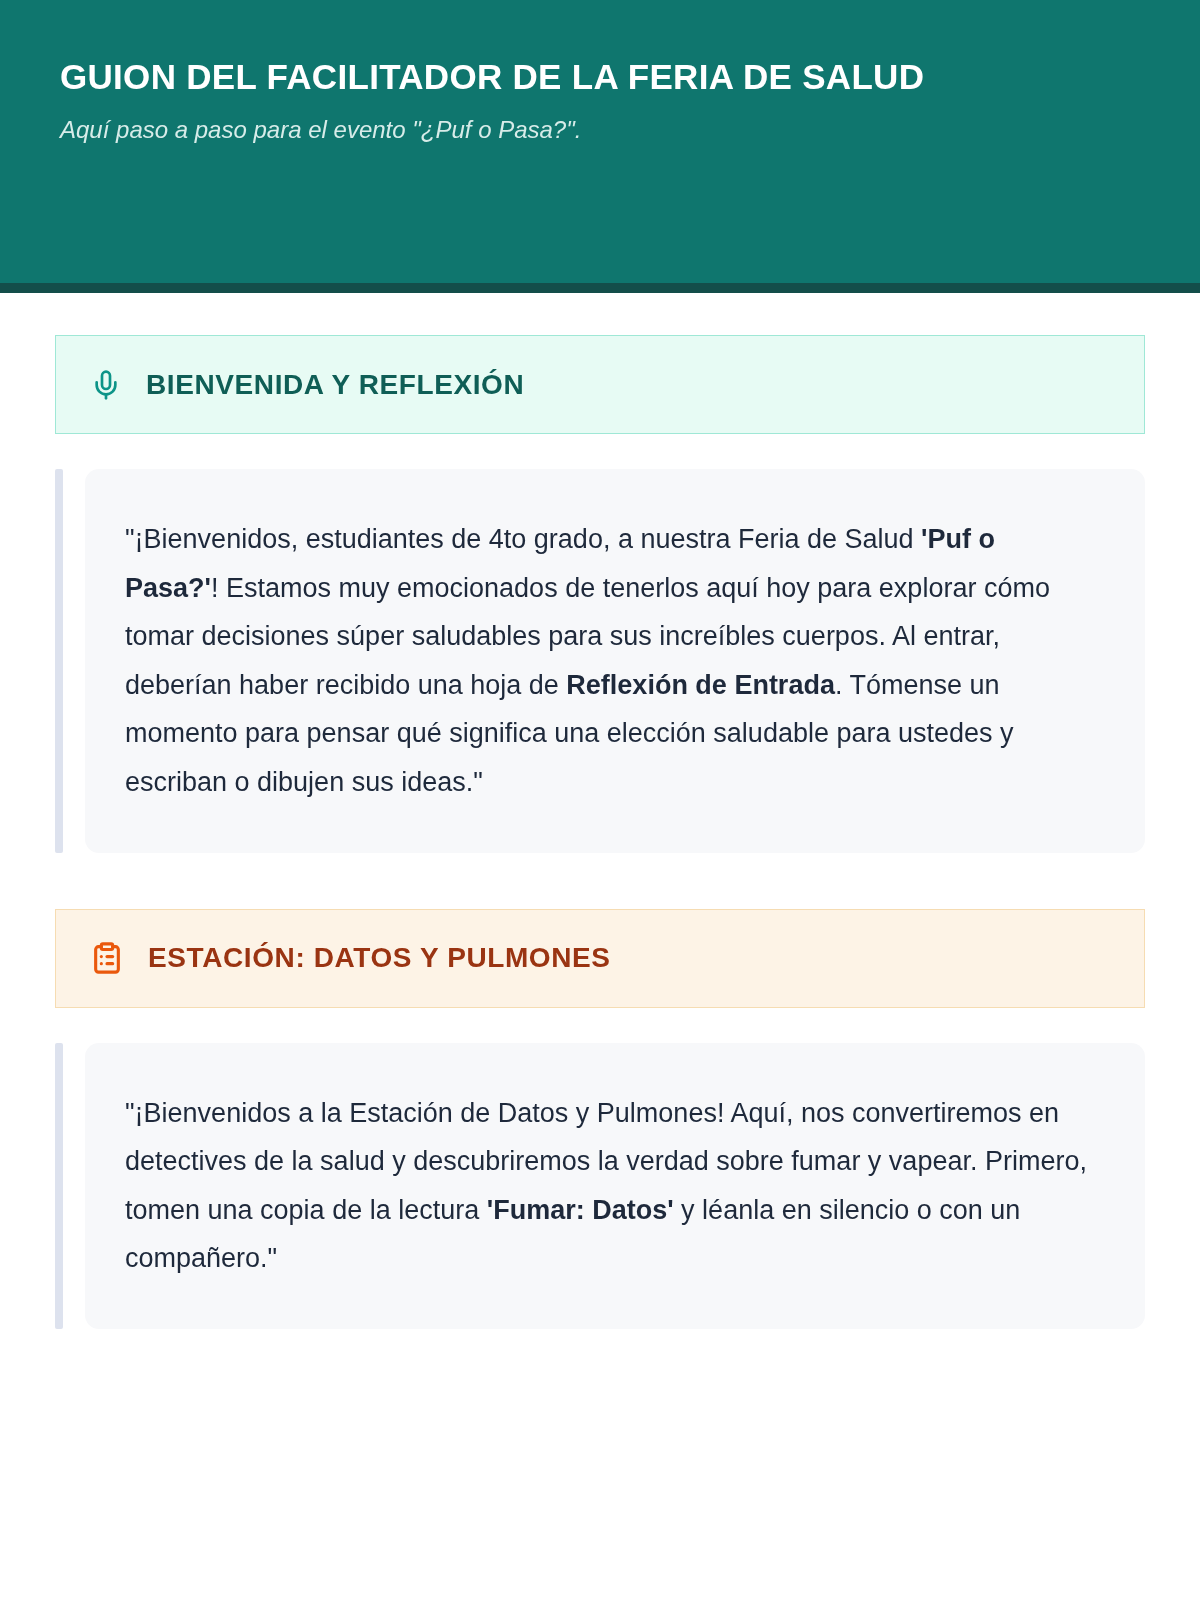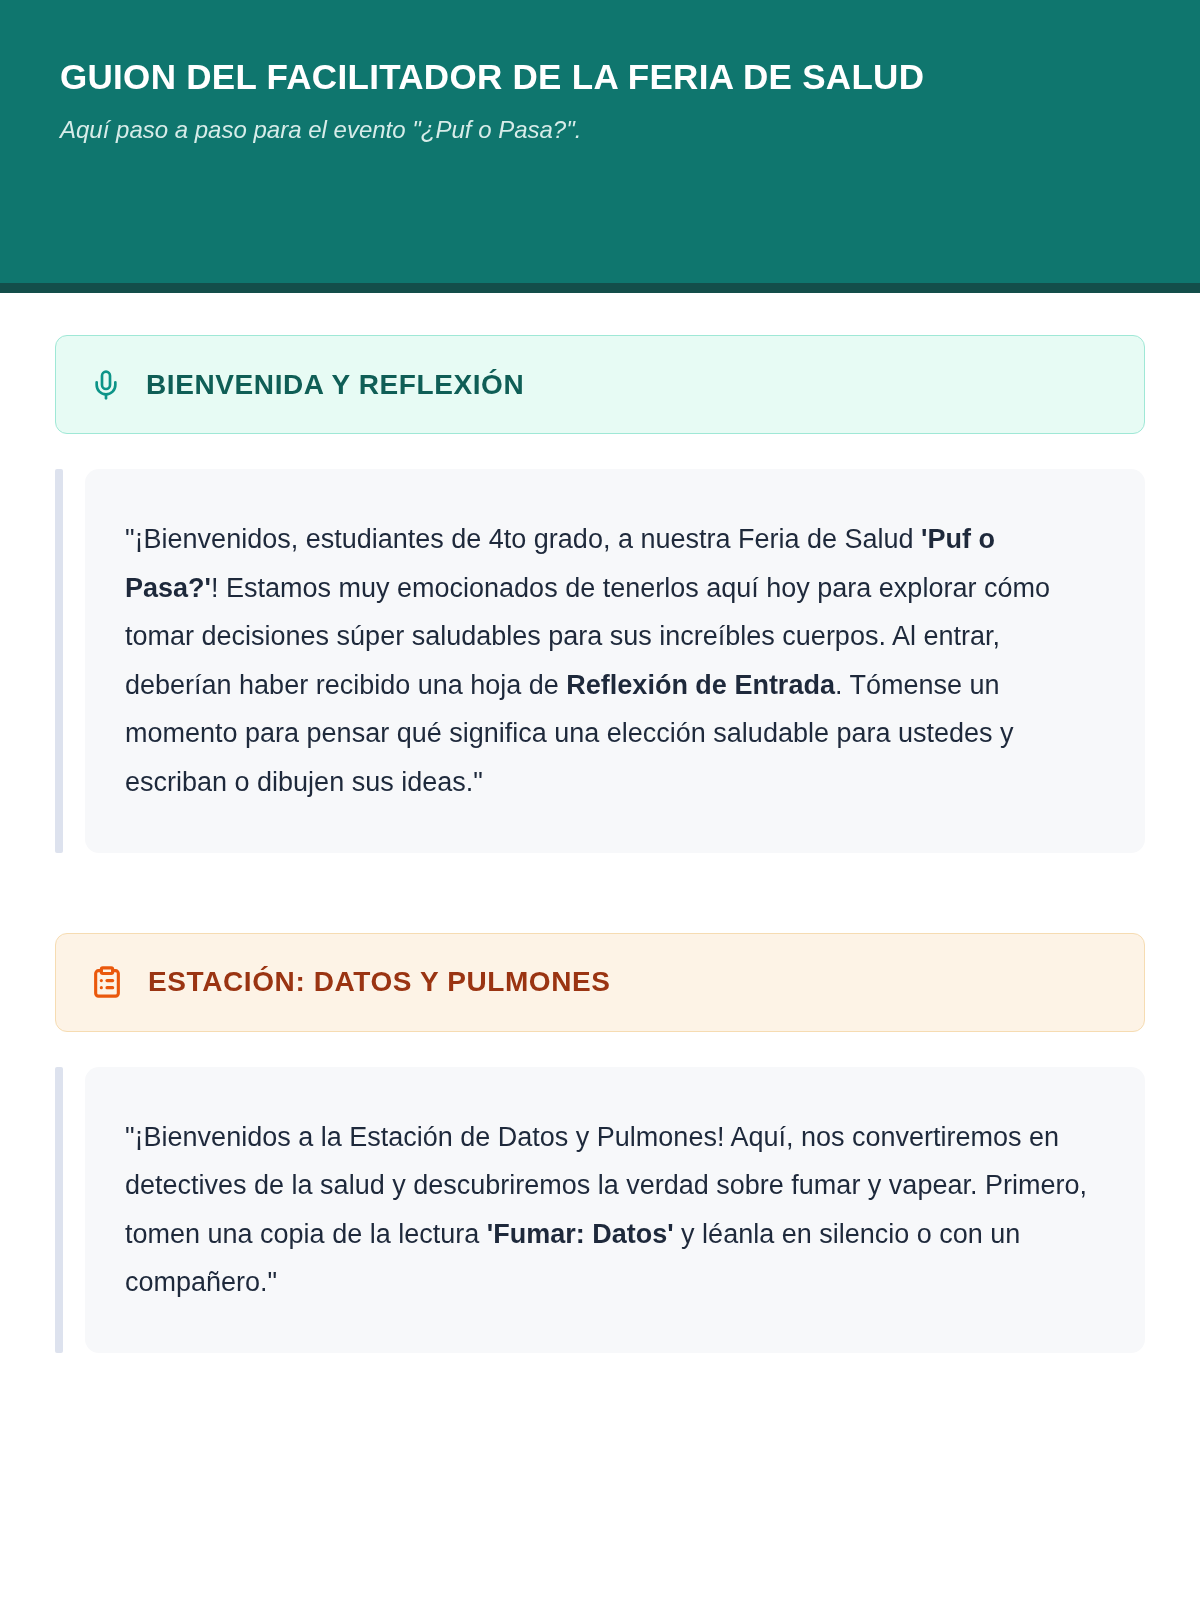--- a/index.html
+++ b/index.html
@@ -48,28 +48,28 @@
   .hero .subtitle {
     margin: 12px 0 0 0;
     color: var(--header-subtitle);
     font-size: 24px;
     font-style: italic;
     font-weight: 400;
   }
   .content {
     padding: 42px 55px 0 55px;
   }
-  .step + .step { margin-top: 80px; }
+  .step + .step { margin-top: 56px; }
   .step-header {
     display: flex;
     align-items: center;
     gap: 24px;
     height: 99px;
     padding: 0 34px;
-    border-radius: 12px;
+    border-radius: 0;
     border: 1.5px solid transparent;
   }
   .step-header.theme-teal {
     background: var(--teal-section-bg);
     border-color: var(--teal-section-border);
   }
   .step-header.theme-teal h2 { color: var(--teal-section-heading); }
   .step-header.theme-teal .icon { color: var(--teal-icon); }
   .step-header.theme-orange {
     background: var(--orange-section-bg);

